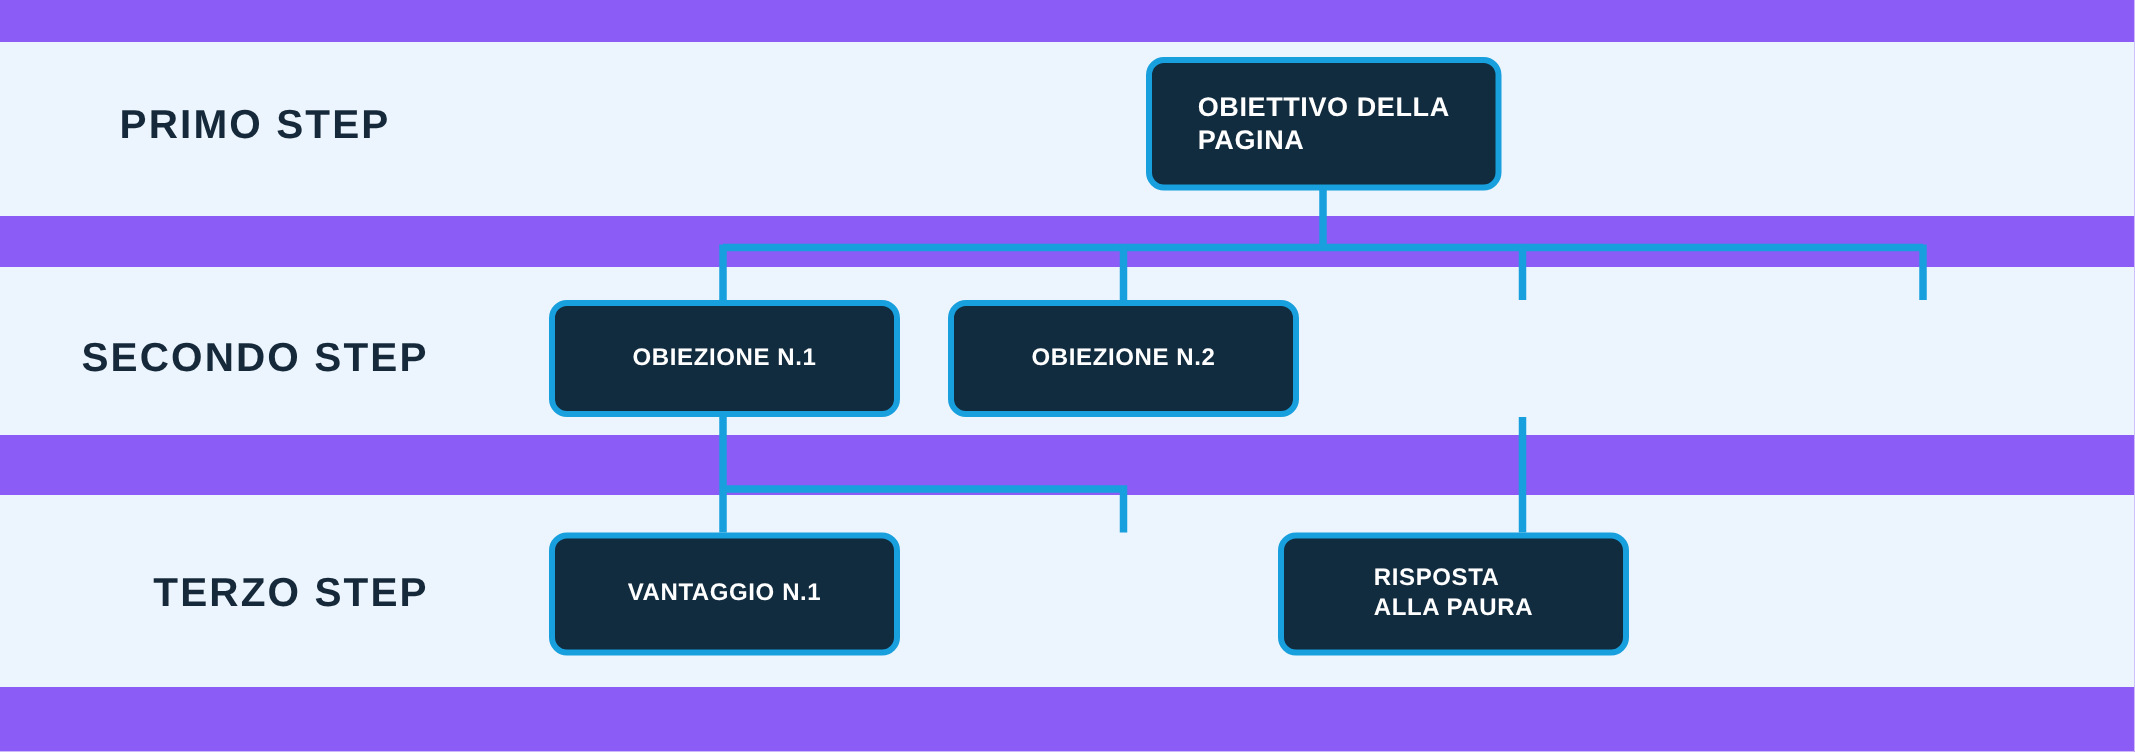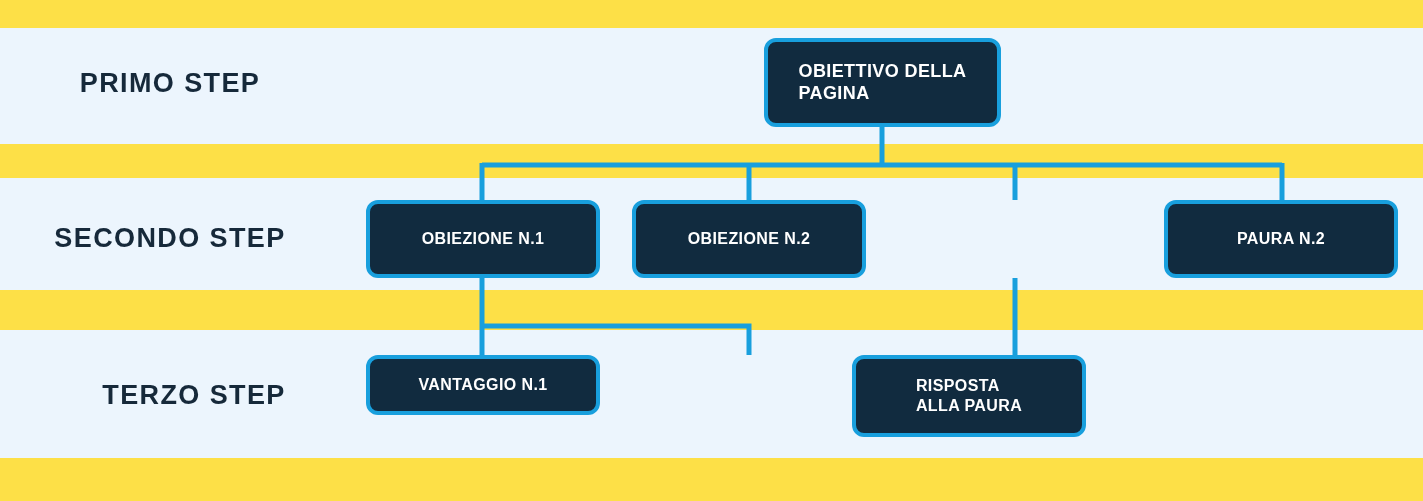--- a/index.html
+++ b/index.html
@@ -4,21 +4,21 @@
 <style>
   html, body {
     margin: 0;
     padding: 0;
     background: #ffffff;
   }
   #canvas {
     position: relative;
     width: 1423px;
     height: 501px;
-    background: #fde047;
+    background: #8b5cf6;
     font-family: "Liberation Sans", sans-serif;
     overflow: hidden;
   }
   .band {
     position: absolute;
     left: 0;
     width: 1423px;
     background: #ecf5fd;
   }
   #band-1 { top: 28px;  height: 116px; }
@@ -110,25 +110,22 @@
 
   <div class="node node-sm" style="left:366px; top:200px; width:234px; height:78px;">
     <span>OBIEZIONE N.1</span>
   </div>
 
   <div class="node node-sm" style="left:632px; top:200px; width:234px; height:78px;">
     <span>OBIEZIONE N.2</span>
   </div>
 
 
-  <div class="node node-sm" style="left:1164px; top:200px; width:234px; height:78px;">
-    <span>PAURA N.2</span>
-  </div>
 
-  <div class="node node-sm" style="left:366px; top:355px; width:234px; height:60px;">
+  <div class="node node-sm" style="left:366px; top:355px; width:234px; height:82px;">
     <span>VANTAGGIO N.1</span>
   </div>
 
 
   <div class="node node-sm" style="left:852px; top:355px; width:234px; height:82px;">
     <span>
         <span>RISPOSTA</span>
         <span>ALLA PAURA</span>
       </span>
   </div>

